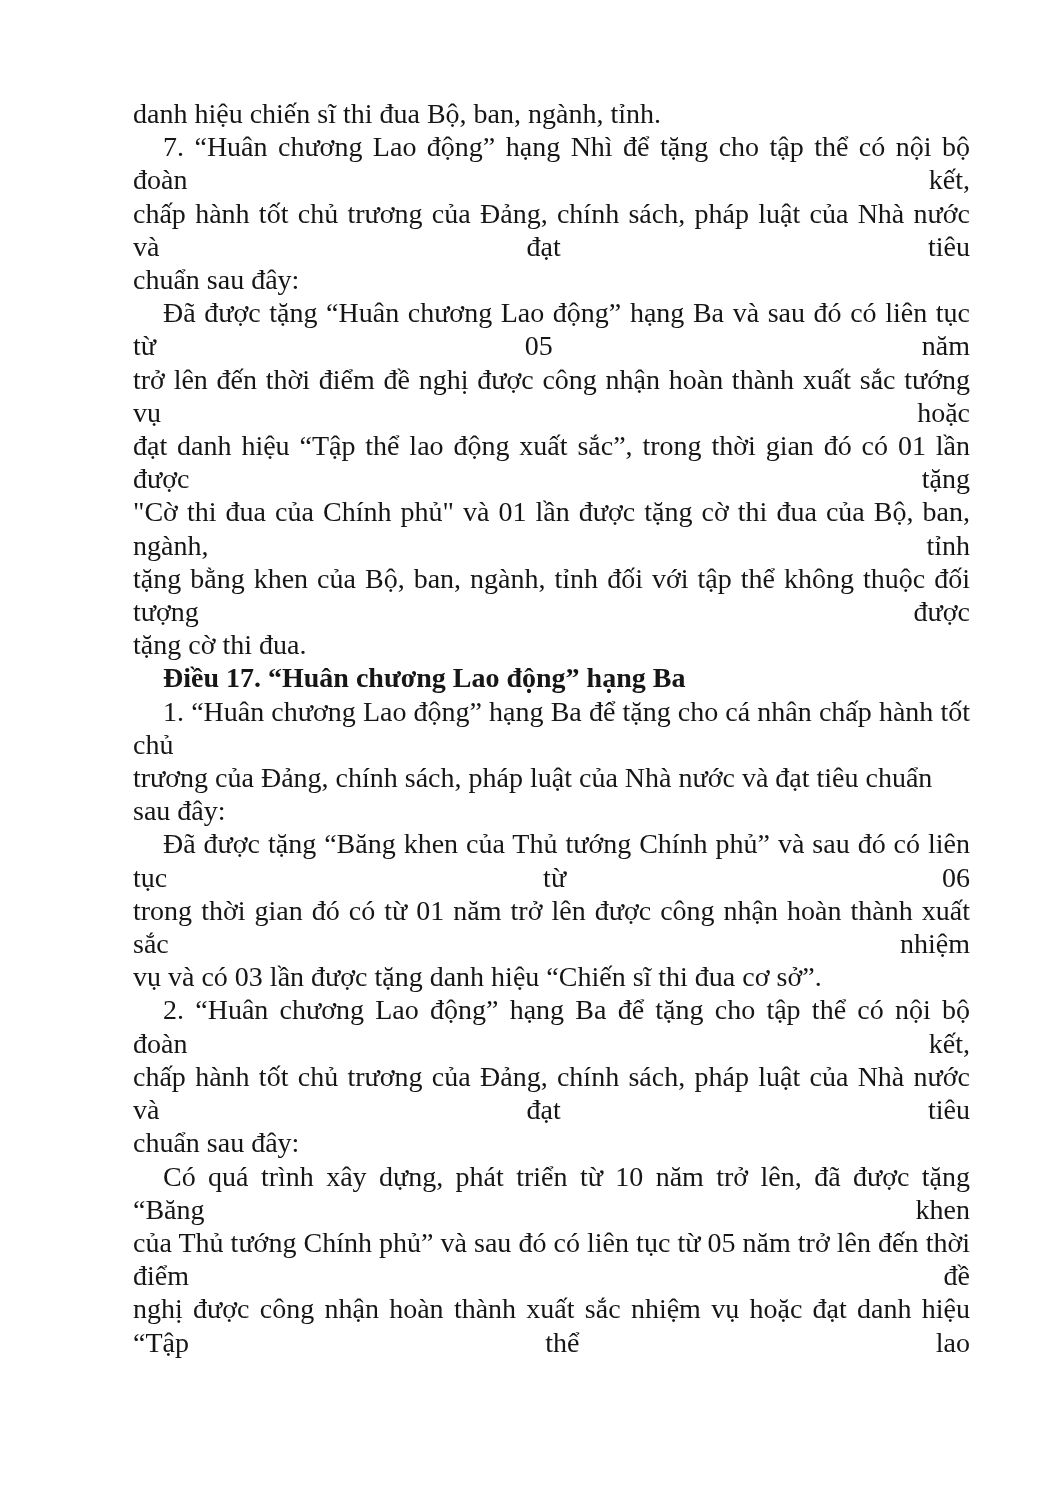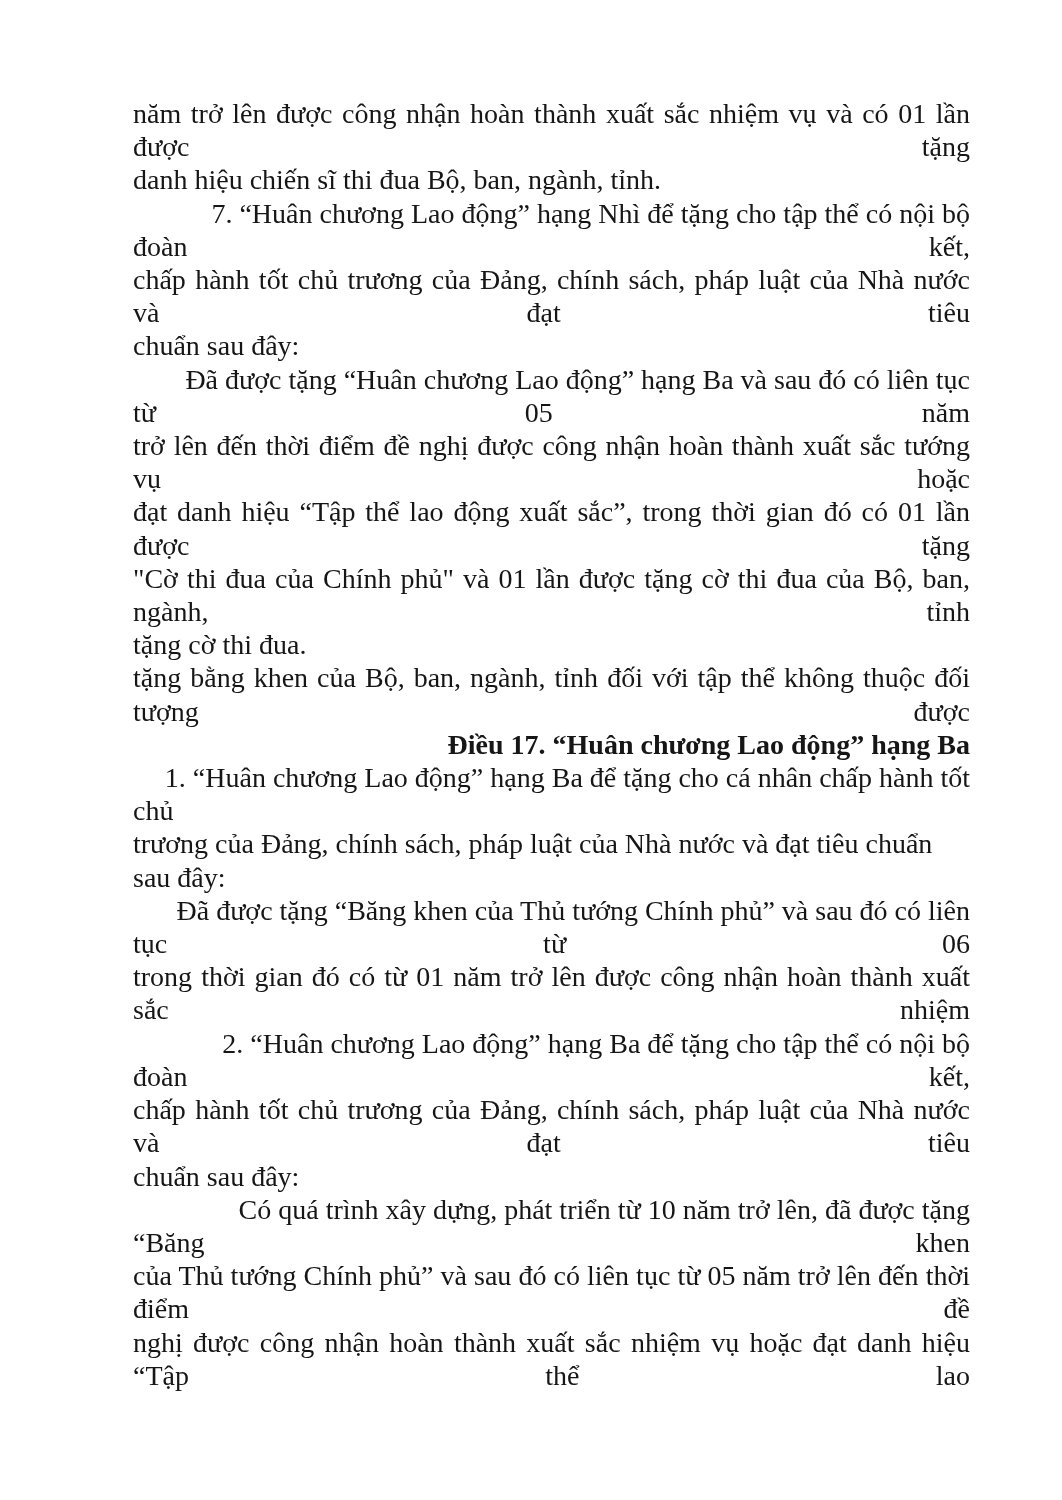--- a/index.html
+++ b/index.html
@@ -28,53 +28,53 @@
     min-height: 33.2px;
     white-space: normal;
   }
   
   .jline {
     text-align: justify;
     text-align-last: justify;
     text-justify: inter-word;
   }
   .bold { font-weight: bold; }
-  .indent { text-indent: 30px; text-align: right; }
+  .indent { text-indent: 30px; }
 </style>
 </head>
 <body>
 
 <main class="page">
     <div class="block">
-      <div class="line jline">năm trở lên được công nhận hoàn thành xuất sắc nhiệm vụ và có 01 lần được tặng</div>
       <div class="line">danh hiệu chiến sĩ thi đua Bộ, ban, ngành, tỉnh.</div>
     </div>
     <div class="block">
       <div class="line jline indent">7. “Huân chương Lao động” hạng Nhì để tặng cho tập thể có nội bộ đoàn kết,</div>
       <div class="line jline">chấp hành tốt chủ trương của Đảng, chính sách, pháp luật của Nhà nước và đạt tiêu</div>
       <div class="line">chuẩn sau đây:</div>
     </div>
     <div class="block">
       <div class="line jline indent">Đã được tặng “Huân chương Lao động” hạng Ba và sau đó có liên tục từ 05 năm</div>
       <div class="line jline">trở lên đến thời điểm đề nghị được công nhận hoàn thành xuất sắc tướng vụ hoặc</div>
       <div class="line jline">đạt danh hiệu “Tập thể lao động xuất sắc”, trong thời gian đó có 01 lần được tặng</div>
       <div class="line jline">"Cờ thi đua của Chính phủ" và 01 lần được tặng cờ thi đua của Bộ, ban, ngành, tỉnh</div>
+      <div class="line jline">tặng bằng khen của Bộ, ban, ngành, tỉnh đối với tập thể không thuộc đối tượng được</div>
       <div class="line">tặng cờ thi đua.</div>
-      <div class="line jline">tặng bằng khen của Bộ, ban, ngành, tỉnh đối với tập thể không thuộc đối tượng được</div>
     </div>
     <div class="block">
       <div class="line bold indent">Điều 17. “Huân chương Lao động” hạng Ba</div>
     </div>
     <div class="block">
       <div class="line jline indent">1. “Huân chương Lao động” hạng Ba để tặng cho cá nhân chấp hành tốt chủ</div>
       <div class="line">trương của Đảng, chính sách, pháp luật của Nhà nước và đạt tiêu chuẩn sau đây:</div>
     </div>
     <div class="block">
       <div class="line jline indent">Đã được tặng “Băng khen của Thủ tướng Chính phủ” và sau đó có liên tục từ 06</div>
       <div class="line jline">trong thời gian đó có từ 01 năm trở lên được công nhận hoàn thành xuất sắc nhiệm</div>
+      <div class="line">vụ và có 03 lần được tặng danh hiệu “Chiến sĩ thi đua cơ sở”.</div>
     </div>
     <div class="block">
       <div class="line jline indent">2. “Huân chương Lao động” hạng Ba để tặng cho tập thể có nội bộ đoàn kết,</div>
       <div class="line jline">chấp hành tốt chủ trương của Đảng, chính sách, pháp luật của Nhà nước và đạt tiêu</div>
       <div class="line">chuẩn sau đây:</div>
     </div>
     <div class="block">
       <div class="line jline indent">Có quá trình xây dựng, phát triển từ 10 năm trở lên, đã được tặng “Băng khen</div>
       <div class="line jline">của Thủ tướng Chính phủ” và sau đó có liên tục từ 05 năm trở lên đến thời điểm đề</div>
       <div class="line jline">nghị được công nhận hoàn thành xuất sắc nhiệm vụ hoặc đạt danh hiệu “Tập thể lao</div>

